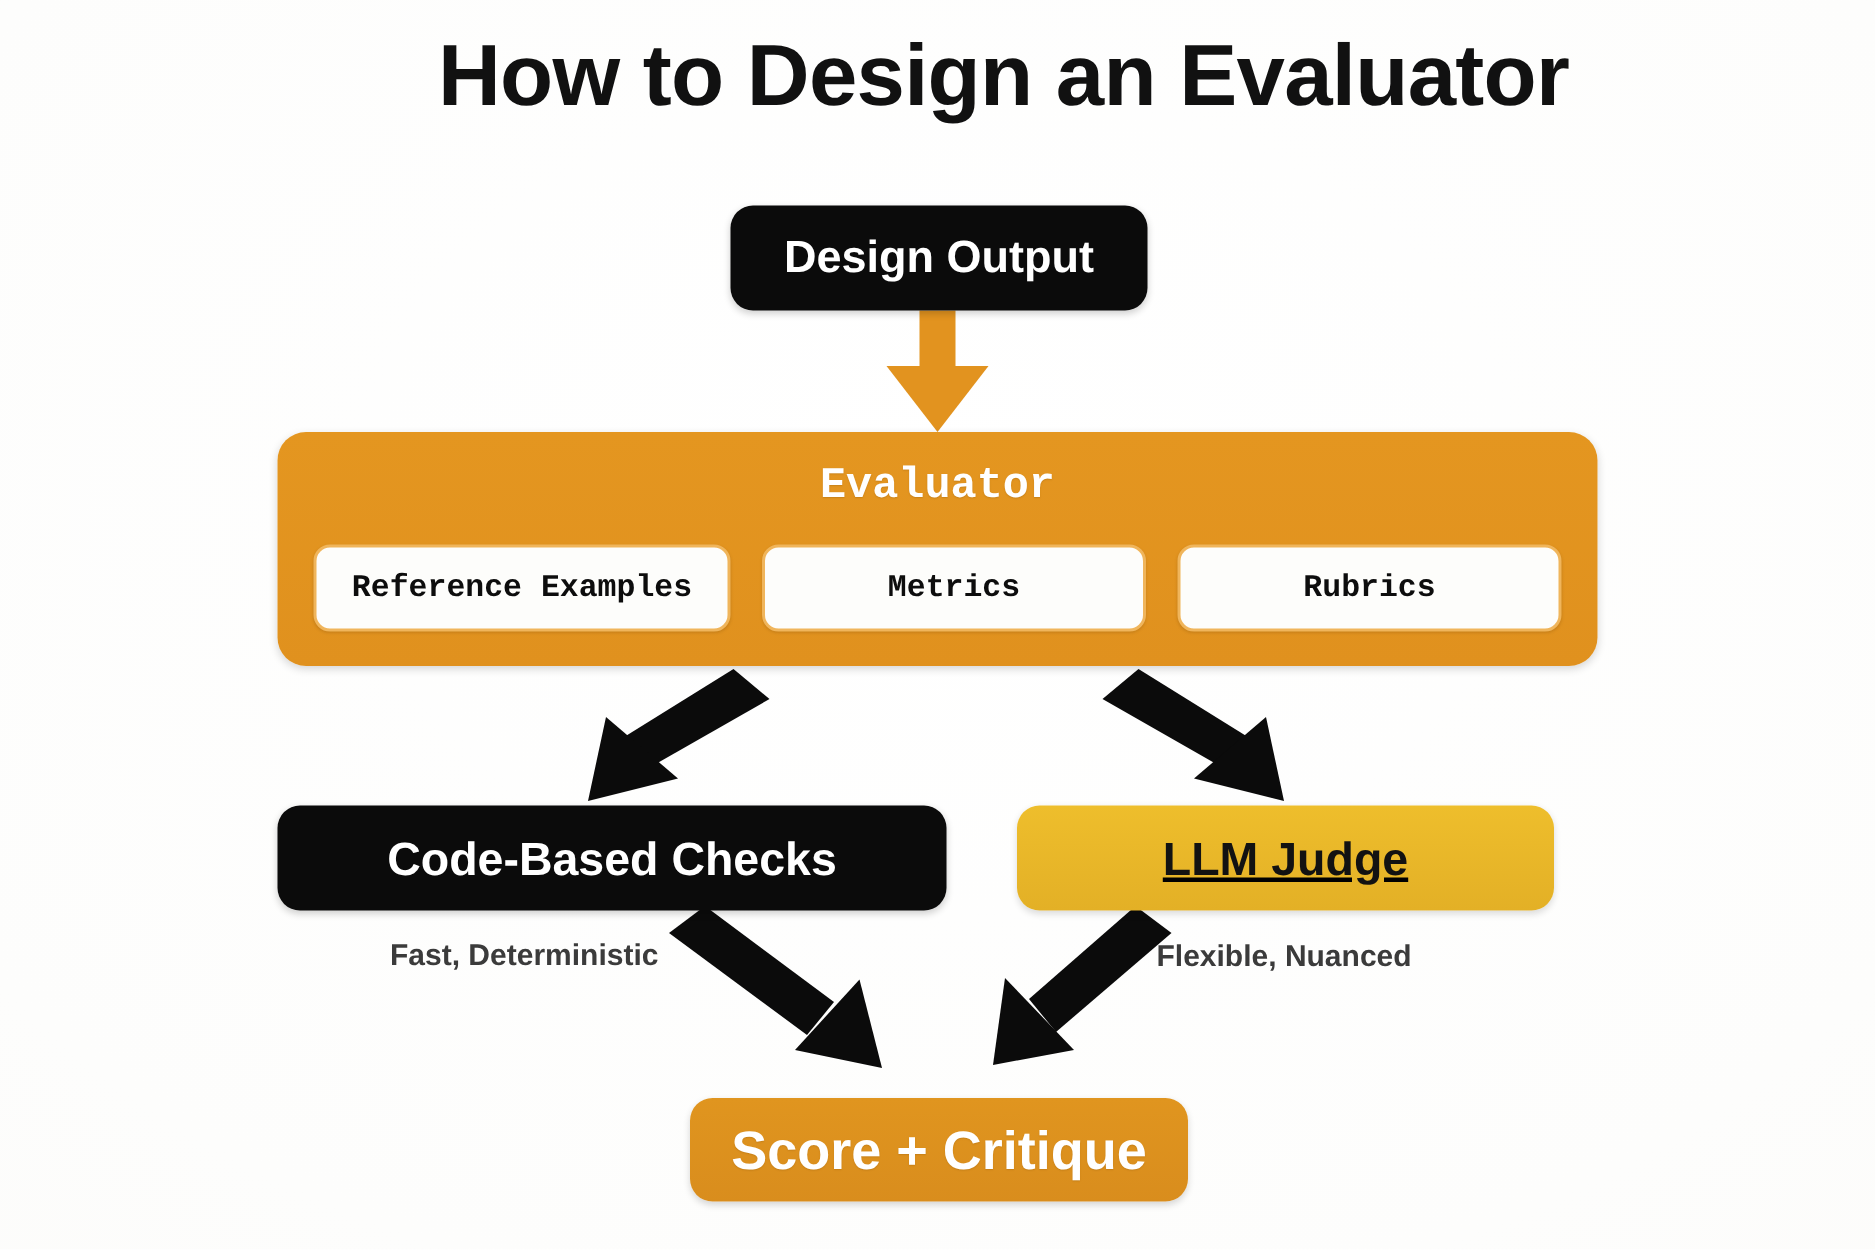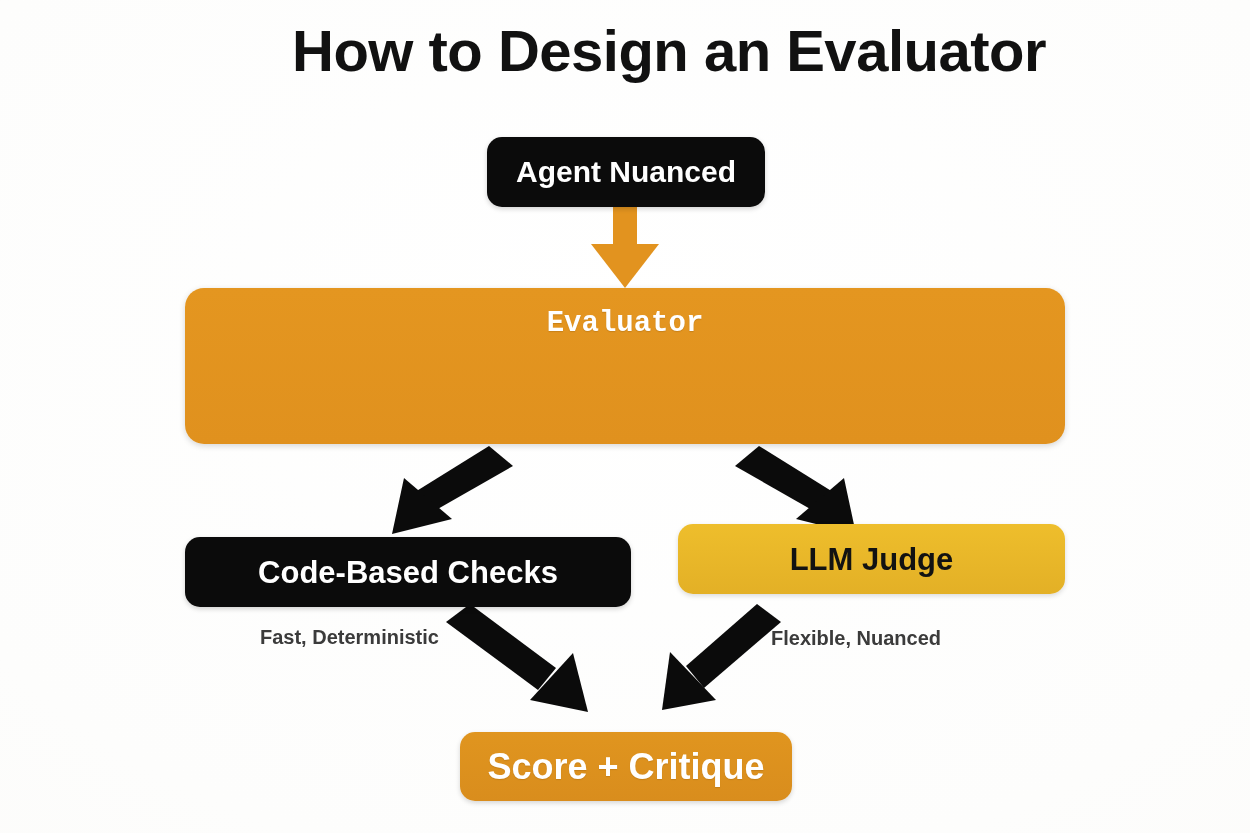--- a/index.html
+++ b/index.html
@@ -125,26 +125,27 @@
     box-shadow: 0 2px 5px rgba(0,0,0,0.18);
   }
   #code-checks .node-label {
     color: #ffffff;
     font-size: 31px;
   }
 
   
   #llm-judge {
     left: 678px;
-    top: 524px;
-    width: 387px;
+    top: 537px;
+    width: 358px;
     height: 70px;
     background: linear-gradient(180deg, #eebe2c 0%, #e3b026 100%);
     border-radius: 15px;
     box-shadow: 0 2px 5px rgba(0,0,0,0.14);
+    text-decoration: underline;
   }
   #llm-judge .node-label {
     color: #121212;
     font-size: 31px;
   }
 
   
   #score-critique {
     left: 460px;
     top: 732px;
@@ -211,25 +212,30 @@
       <polygon points="588,712 530,700 573,653" fill="#0b0b0b"></polygon>
     </g>
 
     <g>
       <polygon points="757,604 781,622 704,688 686,666" fill="#0b0b0b"></polygon>
       <polygon points="662,710 670,652 716,700" fill="#0b0b0b"></polygon>
     </g>
   </svg>
 
   <div class="node" id="agent-output">
-    <span class="node-label">Agent Nuanced</span>
+    <span class="node-label">Design Output</span>
   </div>
 
   <div class="node" id="evaluator">
     <span class="panel-title">Evaluator</span>
+    <div class="chip-row">
+      <div class="chip chip-0">Reference Examples</div>
+      <div class="chip chip-1">Metrics</div>
+      <div class="chip chip-2">Rubrics</div>
+    </div>
   </div>
 
   <div class="node" id="code-checks">
     <span class="node-label">Code-Based Checks</span>
   </div>
 
   <div class="caption" id="caption-left">Fast, Deterministic</div>
 
   <div class="node" id="llm-judge">
     <span class="node-label">LLM Judge</span>

